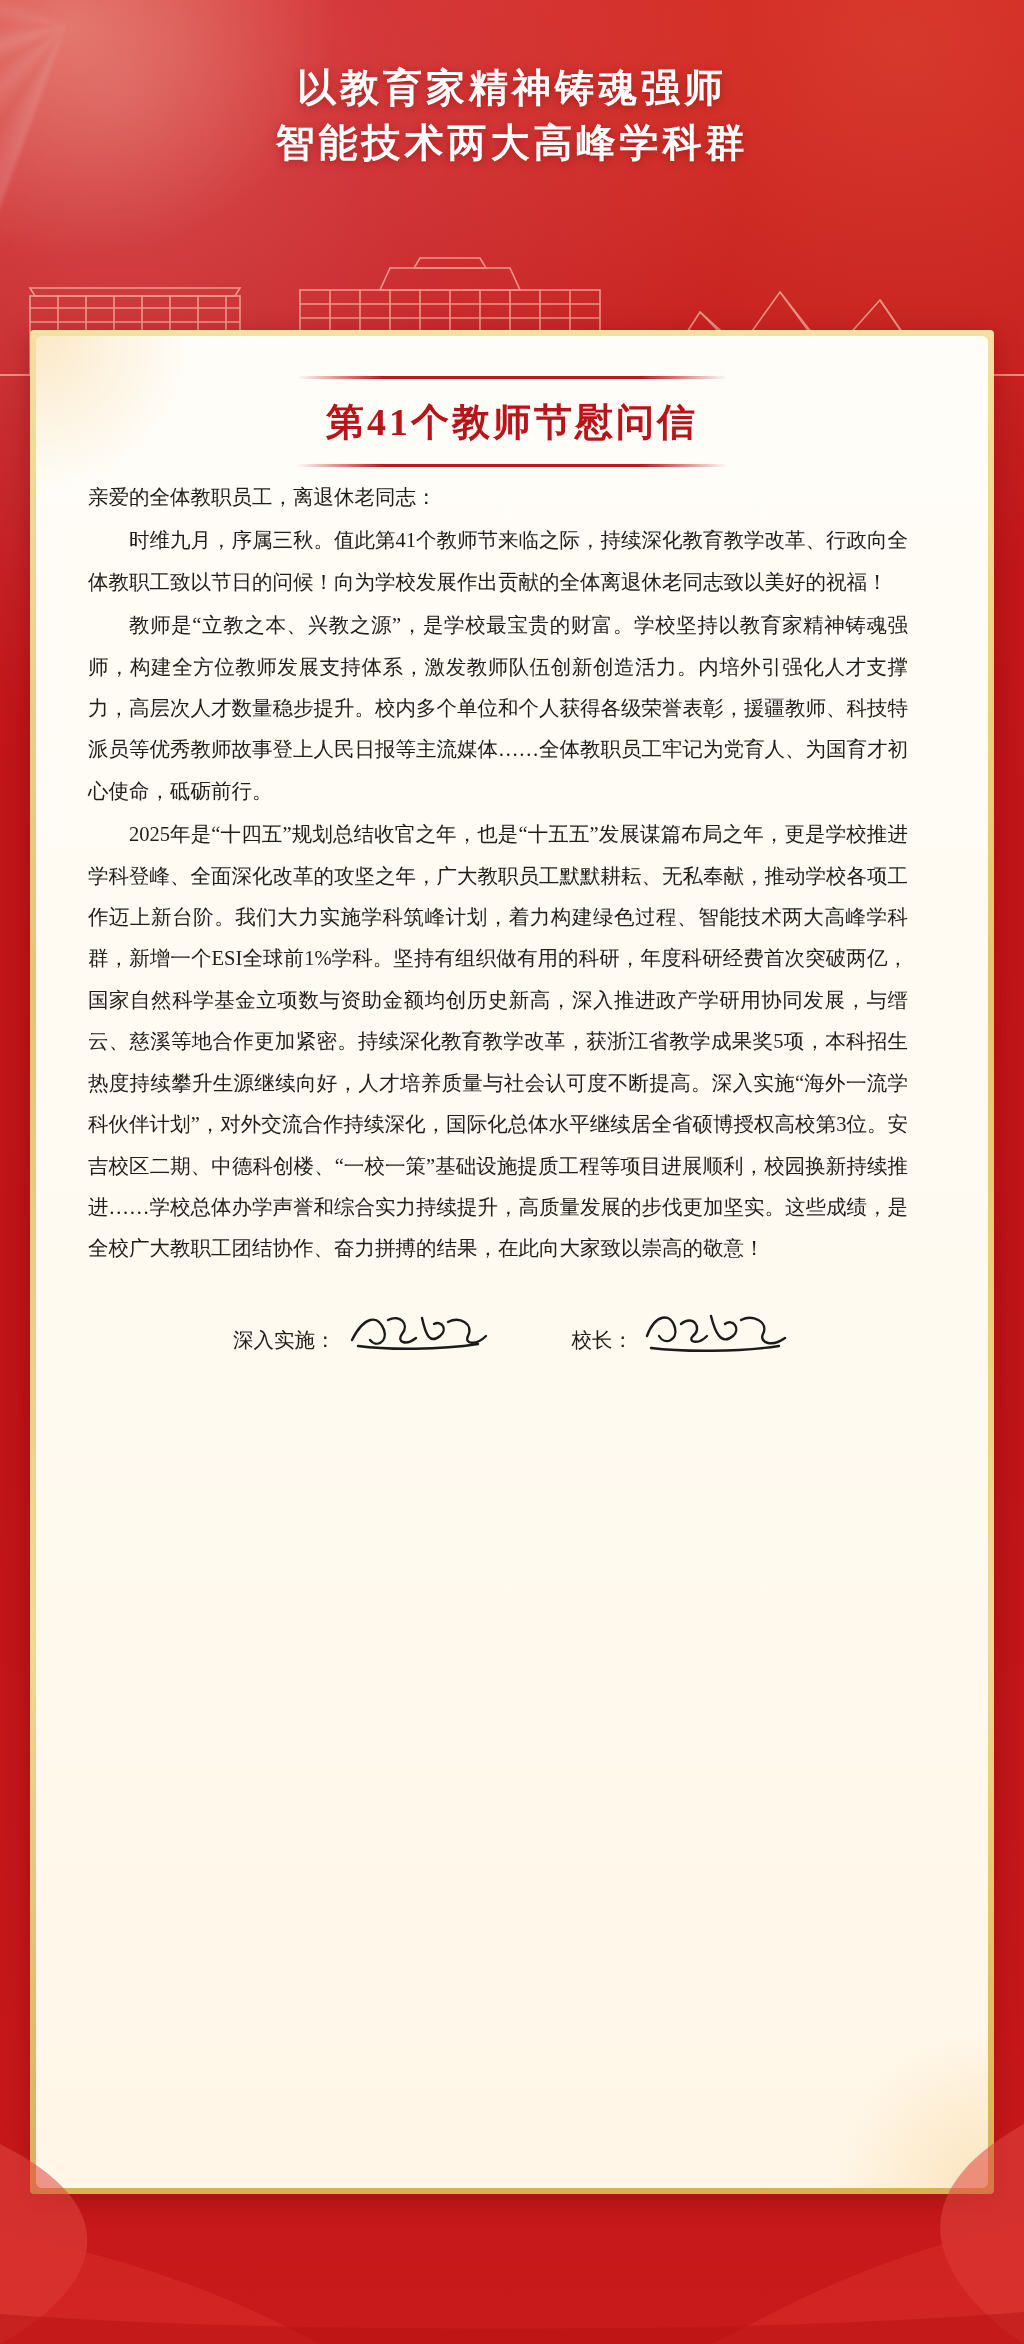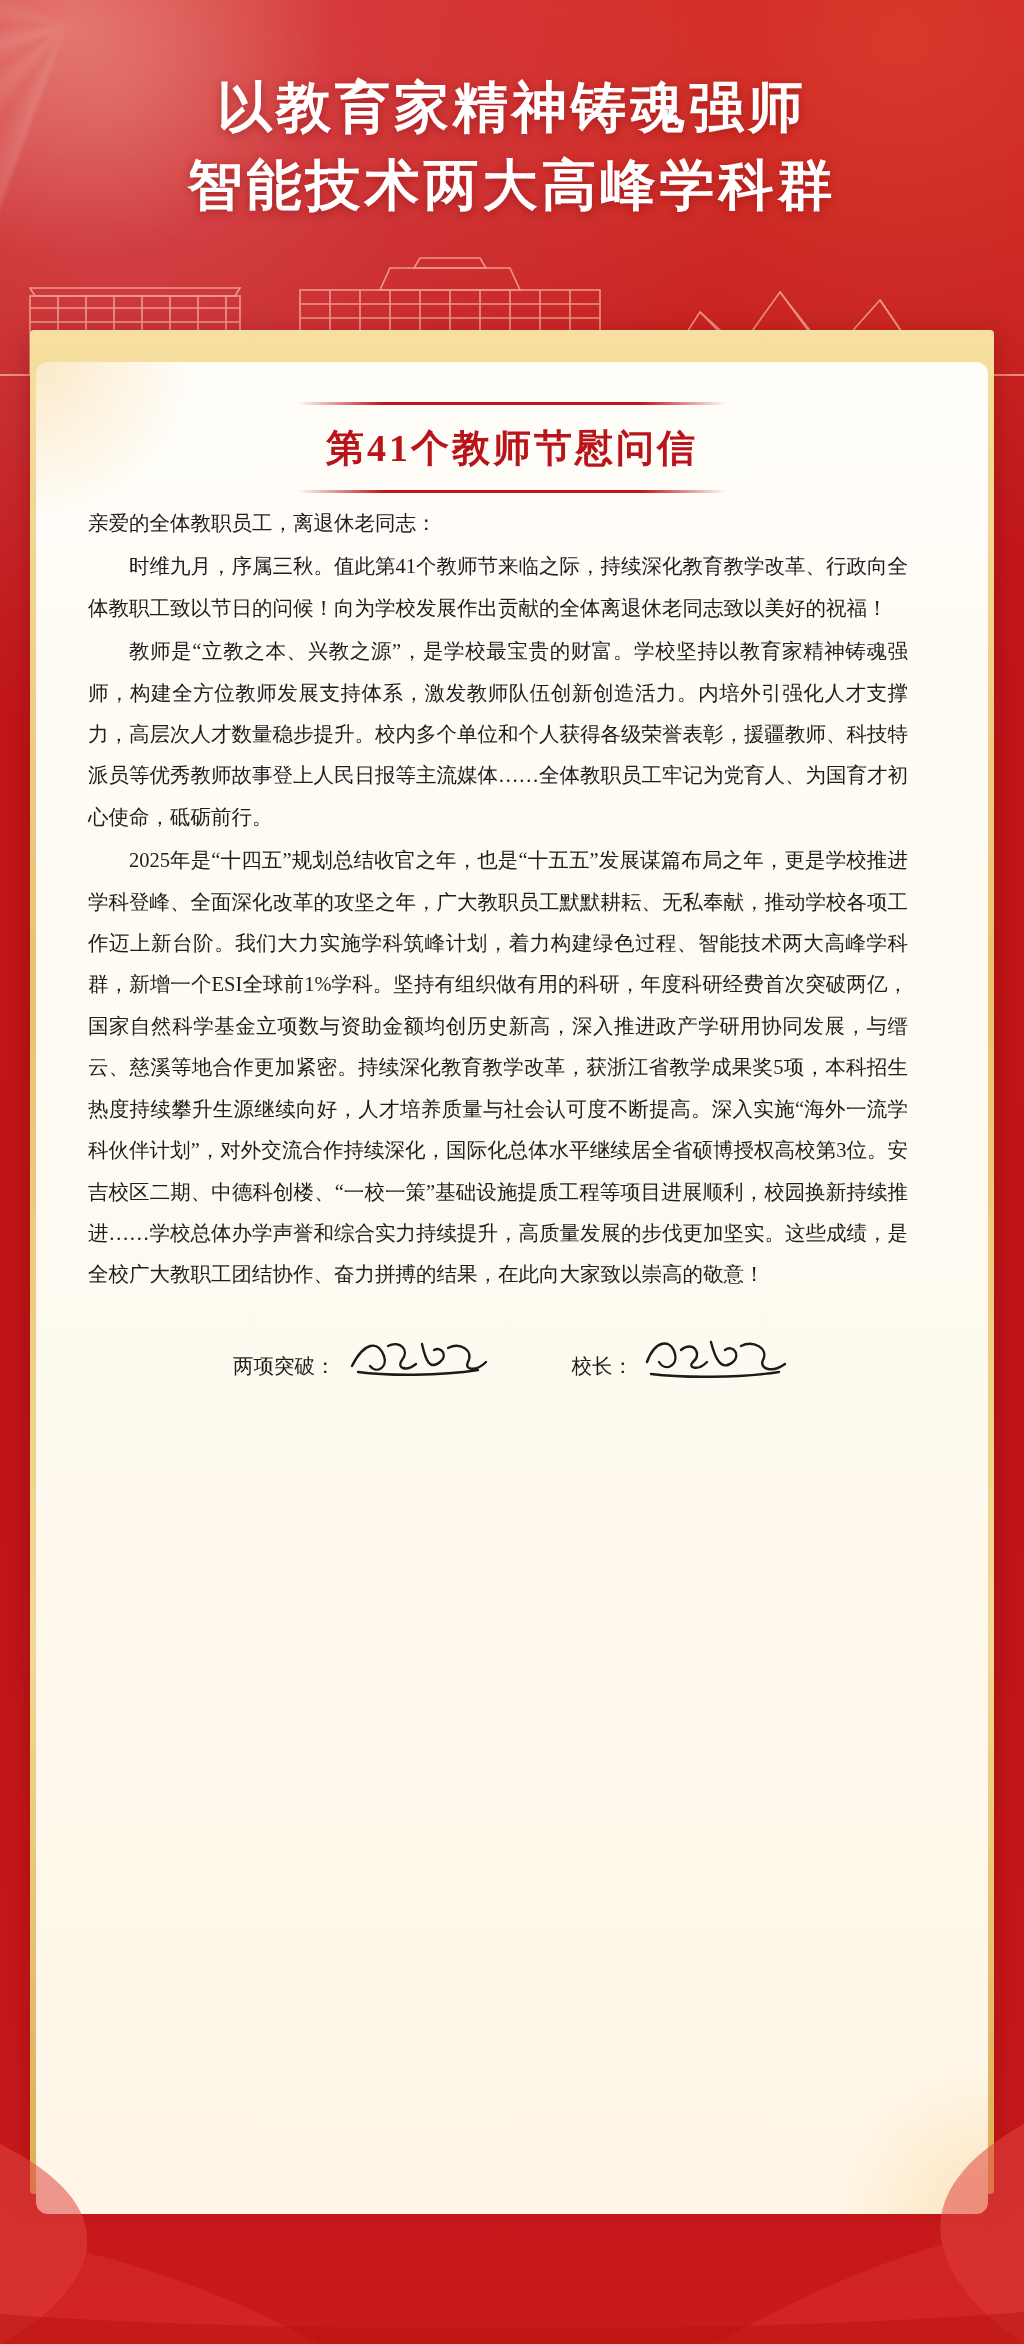--- a/index.html
+++ b/index.html
@@ -48,24 +48,24 @@
   }
 
   
   .header {
     position: relative;
     height: 460px;
     padding-top: 52px;
     text-align: center;
   }
   .header h1 {
-    margin: 17px;
+    margin: 8px;
     color: #ffffff;
     font-weight: bold;
-    font-size: 55px;
+    font-size: 39px;
     letter-spacing: 4px;
     line-height: 1.42;
     text-shadow: 0 2px 10px rgba(120,0,0,0.45);
     font-family: "Liberation Serif", "DejaVu Serif", serif;
   }
   .header h1 .line2 { display:block; }
 
   
   .skyline {
     position: absolute;
@@ -83,23 +83,22 @@
     bottom: 150px;
     padding: 6px;
     background: linear-gradient(180deg,#f6dfa0 0%, #e8c271 35%, #f3d894 70%, #dcae55 100%);
     border-radius: 4px;
     box-shadow: 0 6px 26px rgba(110,0,0,0.35);
   }
   .card {
     position: relative;
     height: 100%;
     background: linear-gradient(180deg,#fffdf8 0%, #fffaf0 55%, #fff6e7 100%);
-    border-radius: 12px;
+    border-radius: 6px;
     overflow: hidden;
-    margin-top: 26px;
   }
 
   
   .card:before, .card:after {
     content:"";
     position:absolute;
     width: 150px; height: 150px;
     background: radial-gradient(circle at 0 0, rgba(244,196,110,0.35), rgba(244,196,110,0) 72%);
   }
   .card:before { left:0; top:0; }
@@ -225,21 +224,21 @@
 
       <div class="body-text">
         <p>亲爱的全体教职员工，离退休老同志：</p>
         <p class="indent">时维九月，序属三秋。值此第41个教师节来临之际，持续深化教育教学改革、行政向全体教职工致以节日的问候！向为学校发展作出贡献的全体离退休老同志致以美好的祝福！</p>
         <p class="indent">教师是“立教之本、兴教之源”，是学校最宝贵的财富。学校坚持以教育家精神铸魂强师，构建全方位教师发展支持体系，激发教师队伍创新创造活力。内培外引强化人才支撑力，高层次人才数量稳步提升。校内多个单位和个人获得各级荣誉表彰，援疆教师、科技特派员等优秀教师故事登上人民日报等主流媒体……全体教职员工牢记为党育人、为国育才初心使命，砥砺前行。</p>
         <p class="indent">2025年是“十四五”规划总结收官之年，也是“十五五”发展谋篇布局之年，更是学校推进学科登峰、全面深化改革的攻坚之年，广大教职员工默默耕耘、无私奉献，推动学校各项工作迈上新台阶。我们大力实施学科筑峰计划，着力构建绿色过程、智能技术两大高峰学科群，新增一个ESI全球前1%学科。坚持有组织做有用的科研，年度科研经费首次突破两亿，国家自然科学基金立项数与资助金额均创历史新高，深入推进政产学研用协同发展，与缙云、慈溪等地合作更加紧密。持续深化教育教学改革，获浙江省教学成果奖5项，本科招生热度持续攀升生源继续向好，人才培养质量与社会认可度不断提高。深入实施“海外一流学科伙伴计划”，对外交流合作持续深化，国际化总体水平继续居全省硕博授权高校第3位。安吉校区二期、中德科创楼、“一校一策”基础设施提质工程等项目进展顺利，校园换新持续推进……学校总体办学声誉和综合实力持续提升，高质量发展的步伐更加坚实。这些成绩，是全校广大教职工团结协作、奋力拼搏的结果，在此向大家致以崇高的敬意！</p>
       </div>
 
       <div class="sign-row">
         <div class="sign">
-          <span class="label">两项突破：</span>
+          <span class="label">深入实施：</span>
           <span class="scribble" title="赵东福">
             <svg viewBox="0 0 150 48" fill="none" stroke="#1b1b1b" stroke-width="2.4" stroke-linecap="round">
               <path d="M8 34 C20 10, 34 8, 40 24 C44 36, 32 42, 26 34"></path>
               <path d="M44 14 C56 8, 66 18, 58 28 C52 36, 62 40, 72 32"></path>
               <path d="M78 12 C82 30, 86 38, 96 30 C104 24, 98 14, 90 18"></path>
               <path d="M104 16 C116 10, 130 18, 124 30 C120 38, 132 40, 142 30"></path>
               <path d="M14 40 C44 44, 96 44, 134 38"></path>
             </svg>
           </span>
         </div>

